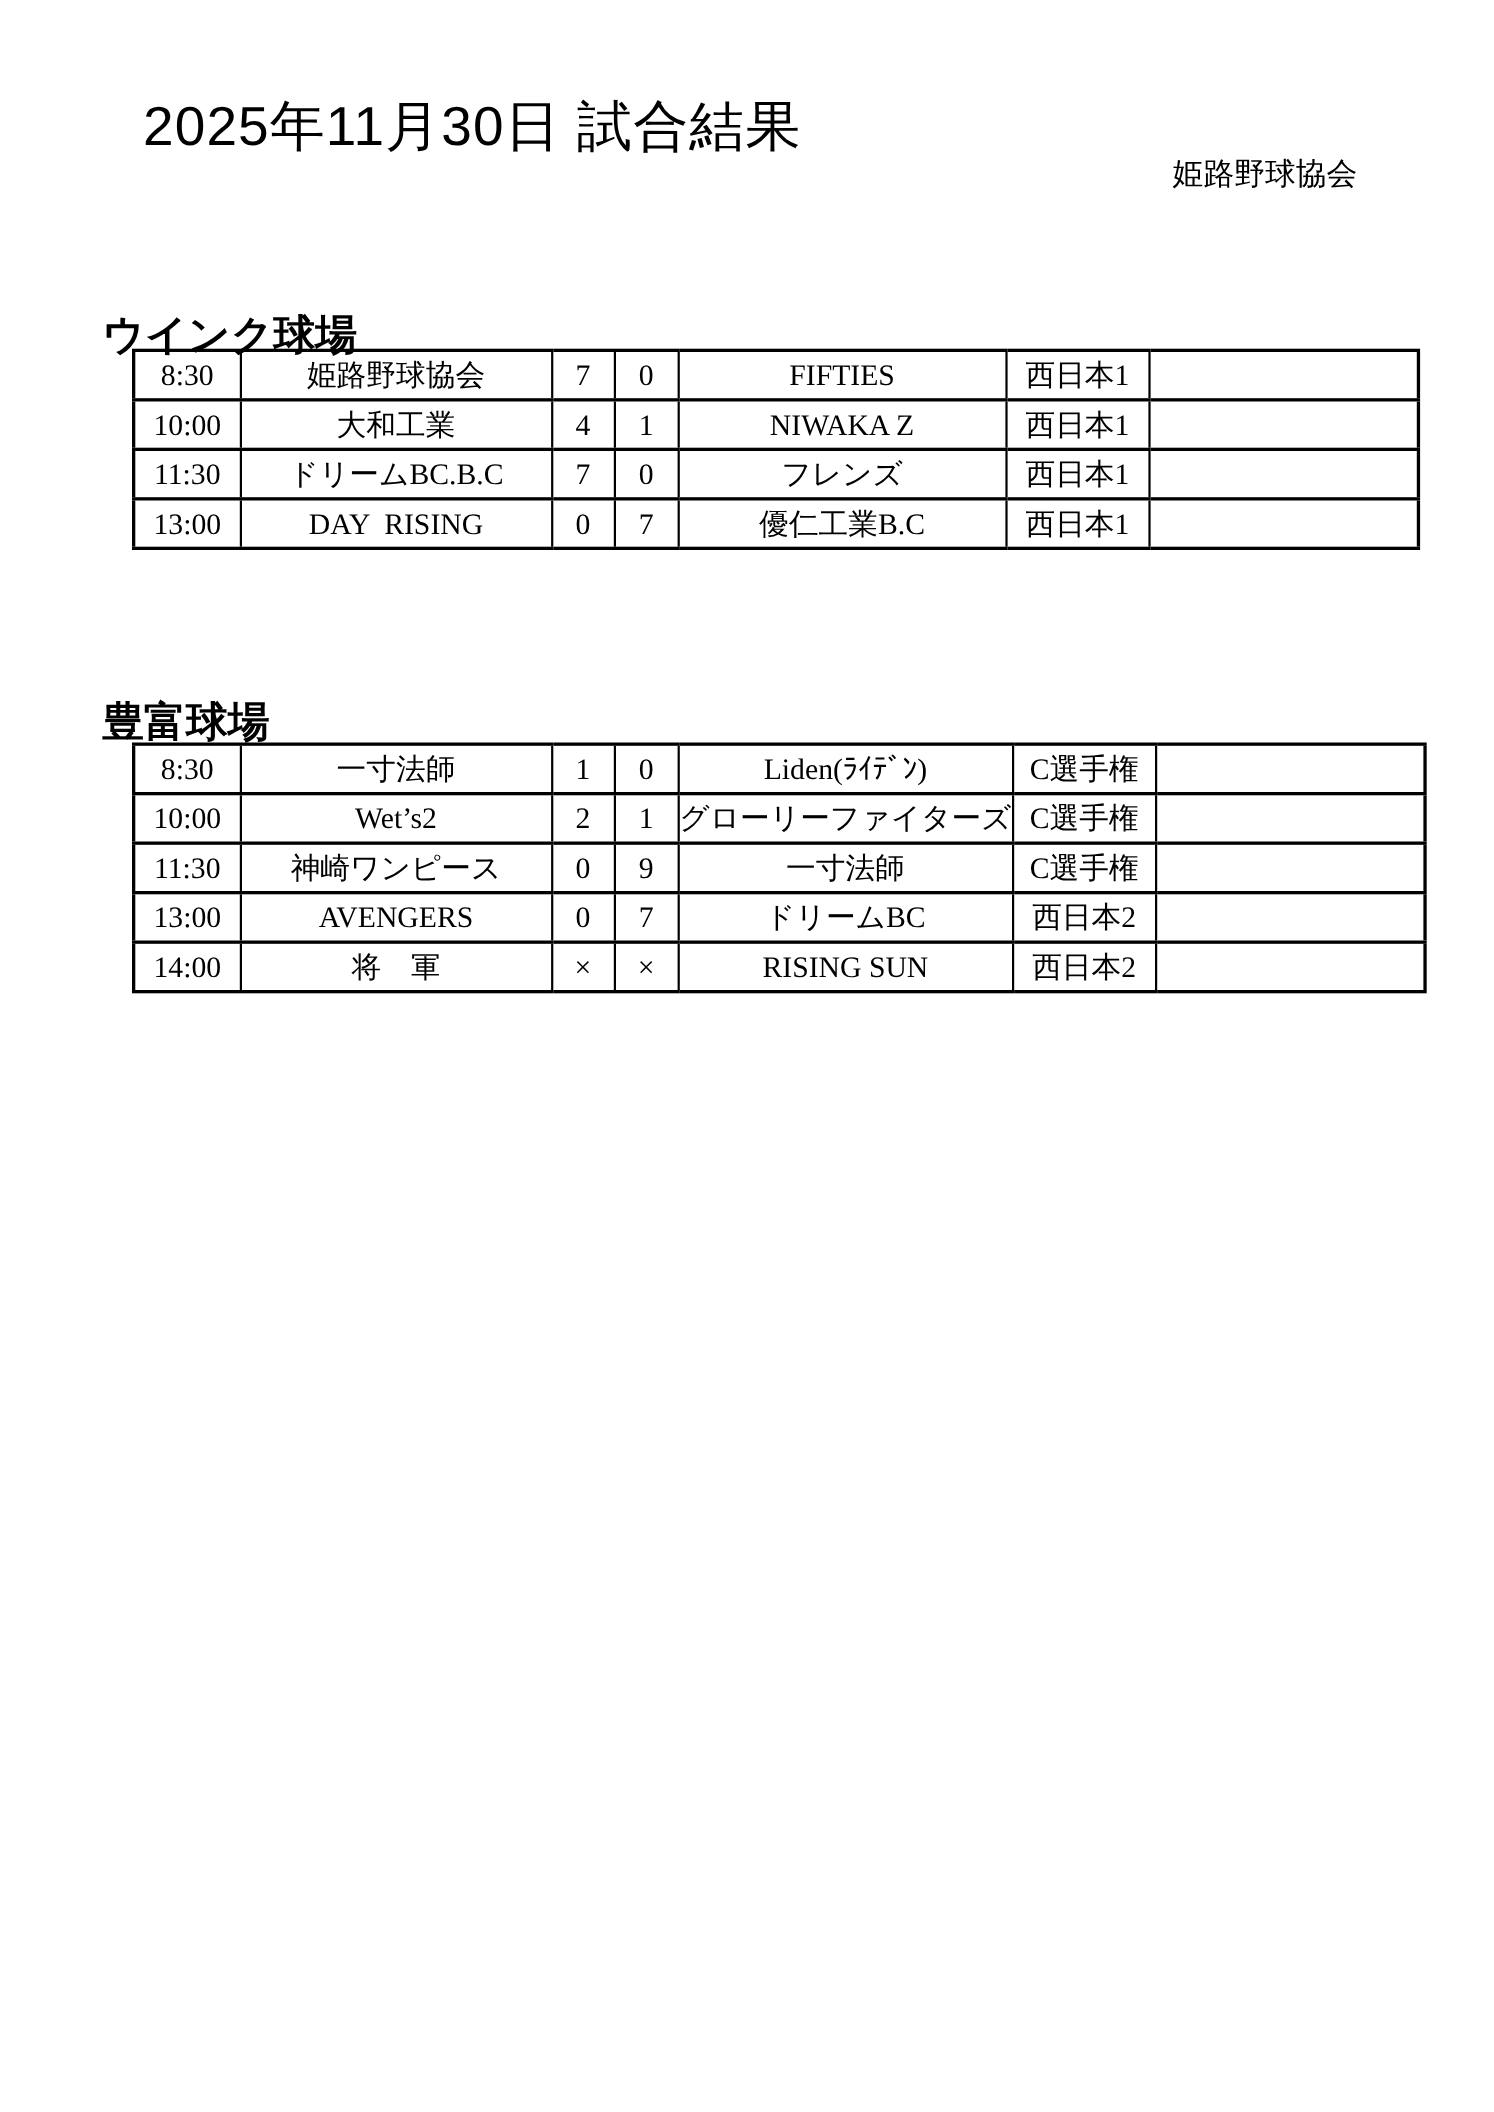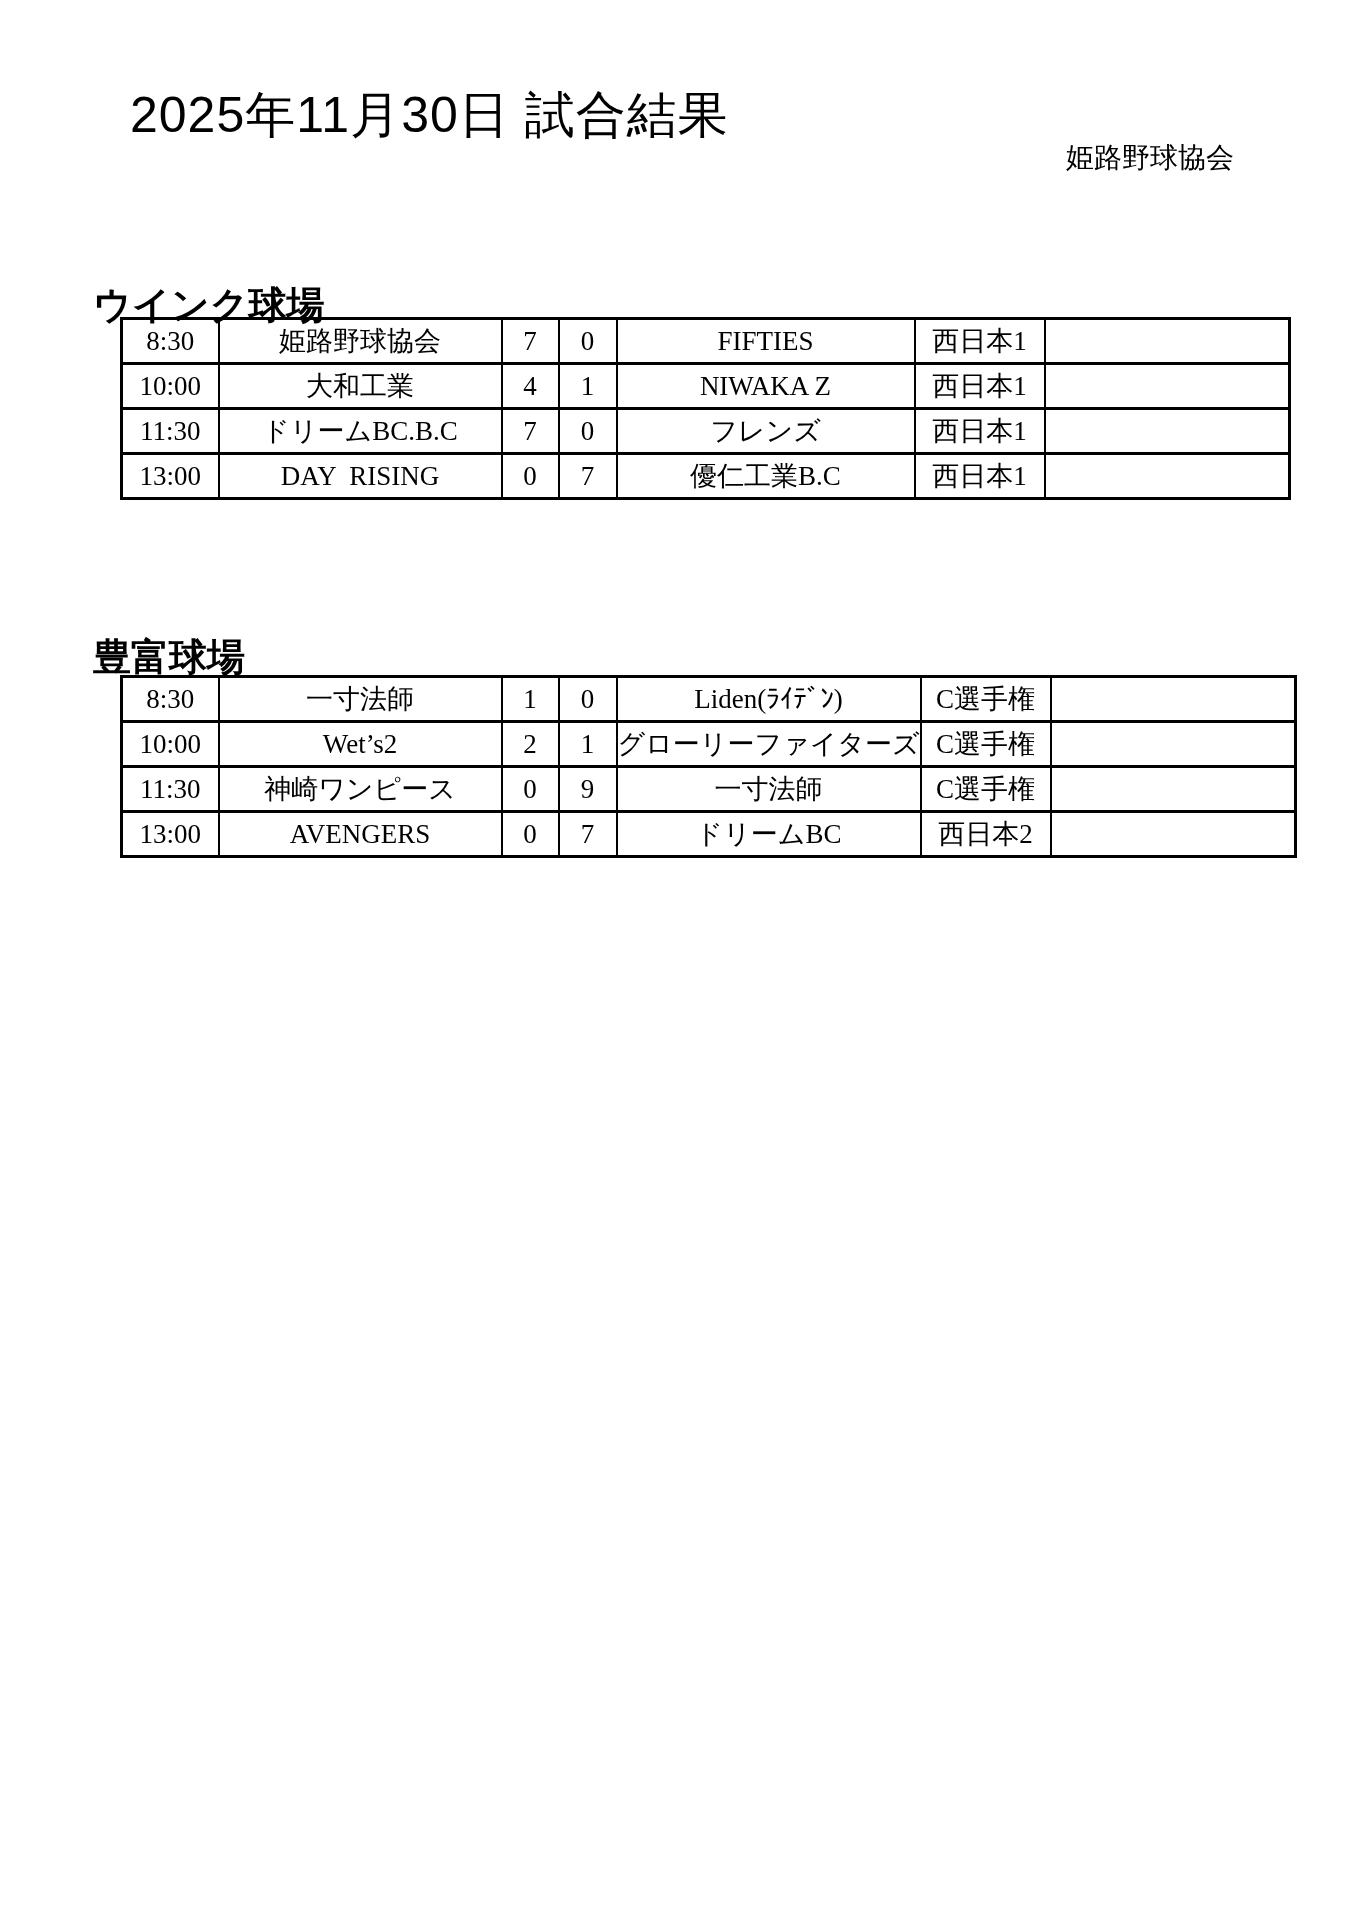--- a/index.html
+++ b/index.html
@@ -184,15 +184,24 @@
         </tr>
         <tr>
           <td class="c-time">13:00</td>
           <td class="c-home">AVENGERS</td>
           <td class="c-home_score">0</td>
           <td class="c-away_score">7</td>
           <td class="c-away">ドリームBC</td>
           <td class="c-league">西日本2</td>
           <td class="c-note"></td>
         </tr>
+        <tr>
+          <td class="c-time">14:00</td>
+          <td class="c-home">将　軍</td>
+          <td class="c-home_score">×</td>
+          <td class="c-away_score">×</td>
+          <td class="c-away">RISING SUN</td>
+          <td class="c-league">西日本2</td>
+          <td class="c-note"></td>
+        </tr>
       </tbody>
   </table>
 </section>
 
 </body></html>

